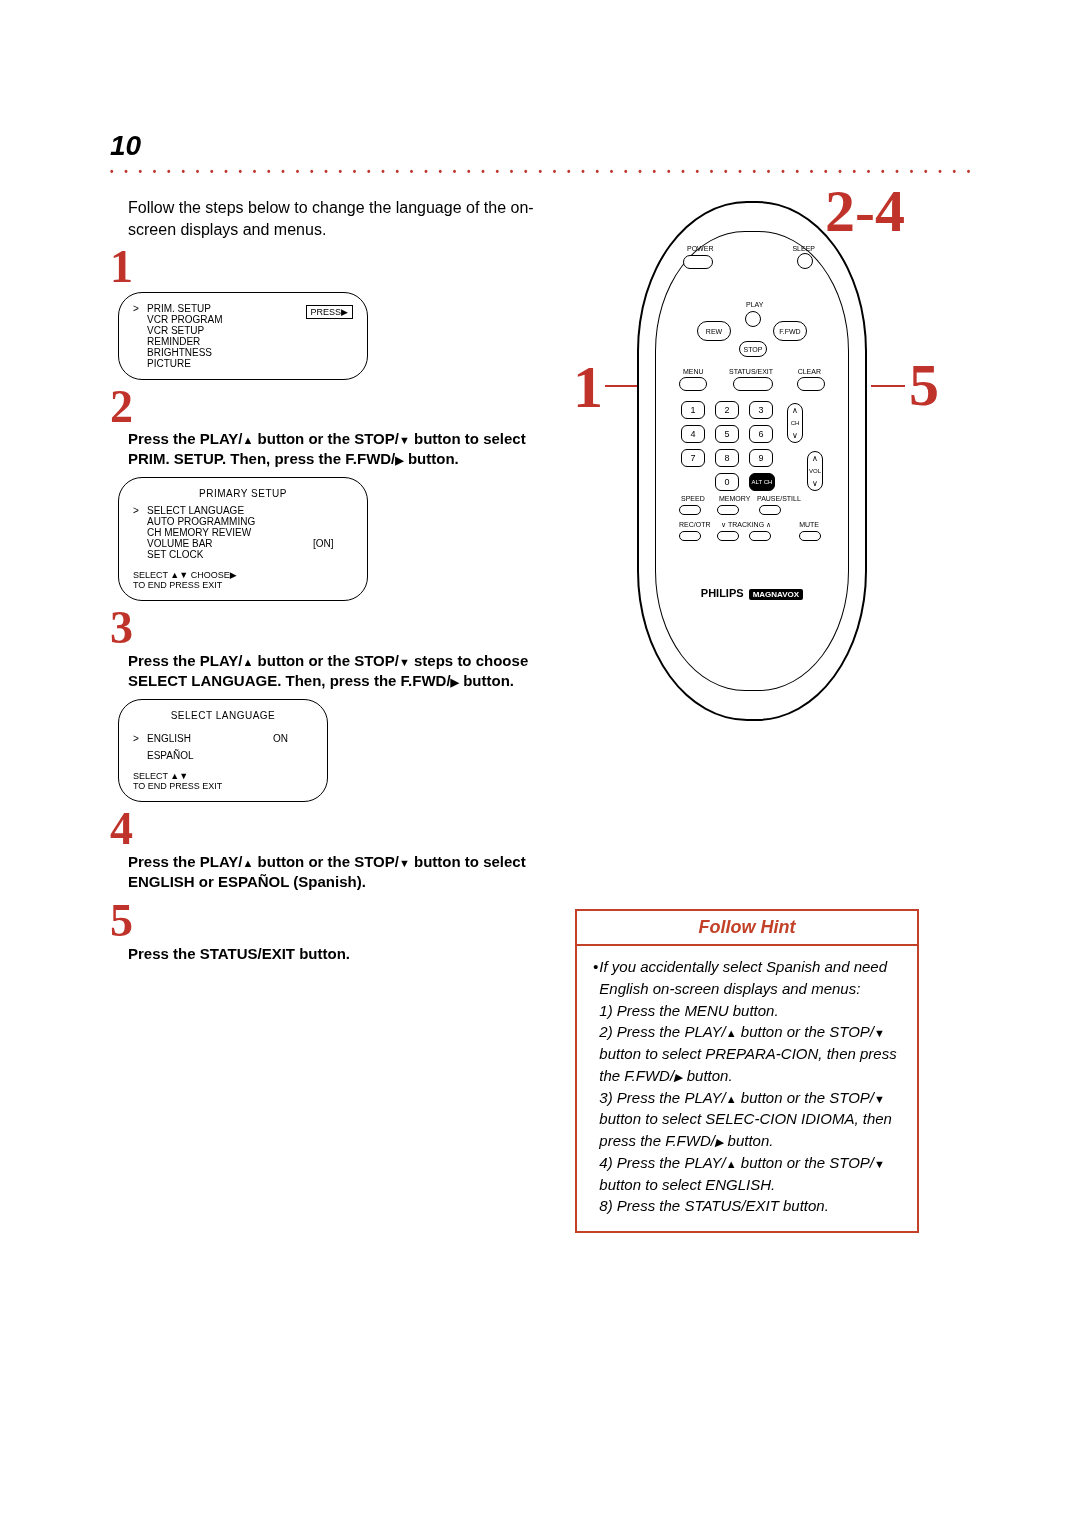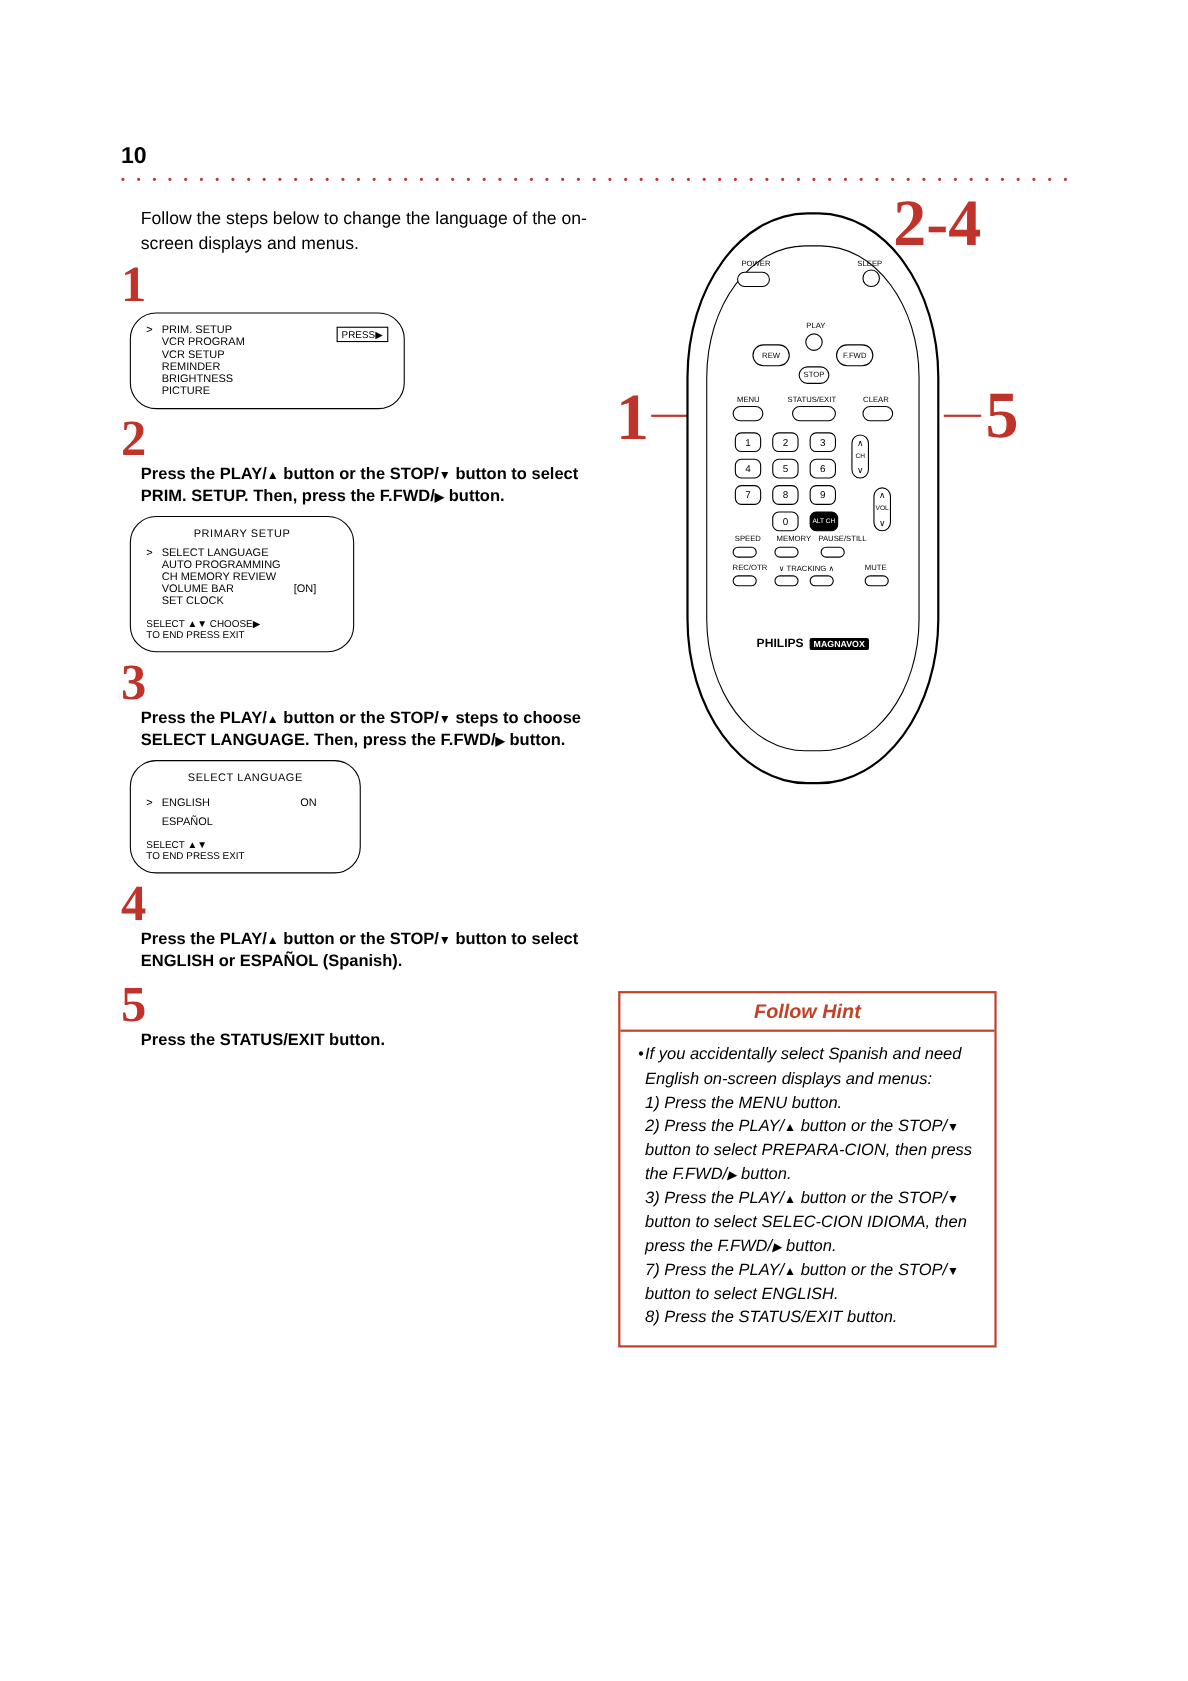--- a/index.html
+++ b/index.html
@@ -13,36 +13,36 @@
     padding: 130px 110px 120px 110px;
   }
   .header {
     margin-bottom: 6px;
   }
   .header-row {
     display: flex;
     align-items: baseline;
     gap: 12px;
   }
-  .page-num-left { font-weight: bold; font-size: 21px; }
+  .page-num-left { font-style: italic; font-weight: bold; font-size: 28px; }
   .title { font-style: italic; font-weight: bold; font-size: 28px; }
   .dotline {
     color: #c0332b;
     font-weight: bold;
     font-size: 10px;
     letter-spacing: 4px;
     white-space: nowrap;
     overflow: hidden;
     width: 100%;
     margin-top: 4px;
   }
   .intro { font-size: 16px; margin: 14px 0 6px 18px; max-width: 520px; line-height: 1.35; }
   .content {
     display: flex;
-    gap: 12px;
+    gap: 25px;
   }
   .leftcol { width: 440px; }
   .rightcol { width: 360px; position: relative; }
   .stepnum {
     color: #c0332b;
     font-size: 46px;
     font-weight: bold;
     font-family: Georgia, 'Times New Roman', serif;
     line-height: 0.9;
     margin-top: 6px;
@@ -166,21 +166,21 @@
     font-size: 18px; text-align: center;
   }
   .hint-body {
     font-style: italic;
     font-size: 15px;
     padding: 10px 16px 14px 16px;
     line-height: 1.45;
   }
   .hint-body .bullet { display: flex; }
   .hint-body .dot { width: 16px; }
-  .osd2 { width: 204px; }
+  .osd2 { width: 250px; }
   .osd3 { width: 210px; }
 </style>
 </head>
 <body>
 
 <div class="header">
   <div class="header-row">
     <span class="page-num-left">10</span>
   </div>
   <div class="dotline">• • • • • • • • • • • • • • • • • • • • • • • • • • • • • • • • • • • • • • • • • • • • • • • • • • • • • • • • • • • • • • • • • • • • • • • • • • • • • • • • • • • • • • • • • • • • • • • • • • • • • • • • • • • • • • • • • • • • • • • • • • • •</div>
@@ -399,20 +399,20 @@
         <div class="hint-title">Follow Hint</div>
       </div>
       <div class="hint-body">
         <div class="bullet">
           <span class="dot">•</span>
           <div>
             <span>If you accidentally select Spanish and need English on-screen displays and menus:</span><br>
             <span>1) Press the MENU button.</span><br>
             <span>2) Press the PLAY/</span><span class="tri-up"></span><span> button or the STOP/</span><span class="tri-down"></span><span> button to select PREPARA-CION, then press the F.FWD/</span><span class="tri-right"></span><span> button.</span><br>
             <span>3) Press the PLAY/</span><span class="tri-up"></span><span> button or the STOP/</span><span class="tri-down"></span><span> button to select SELEC-CION IDIOMA, then press the F.FWD/</span><span class="tri-right"></span><span> button.</span><br>
-            <span>7) Press the PLAY/</span><span class="tri-up"></span><span> button or the STOP/</span><span class="tri-down"></span><span> button to select ENGLISH.</span><br>
+            <span>4) Press the PLAY/</span><span class="tri-up"></span><span> button or the STOP/</span><span class="tri-down"></span><span> button to select ENGLISH.</span><br>
             <span>8) Press the STATUS/EXIT button.</span>
           </div>
         </div>
       </div>
     </div>
   </div>
 </div>
 
 </body></html>

